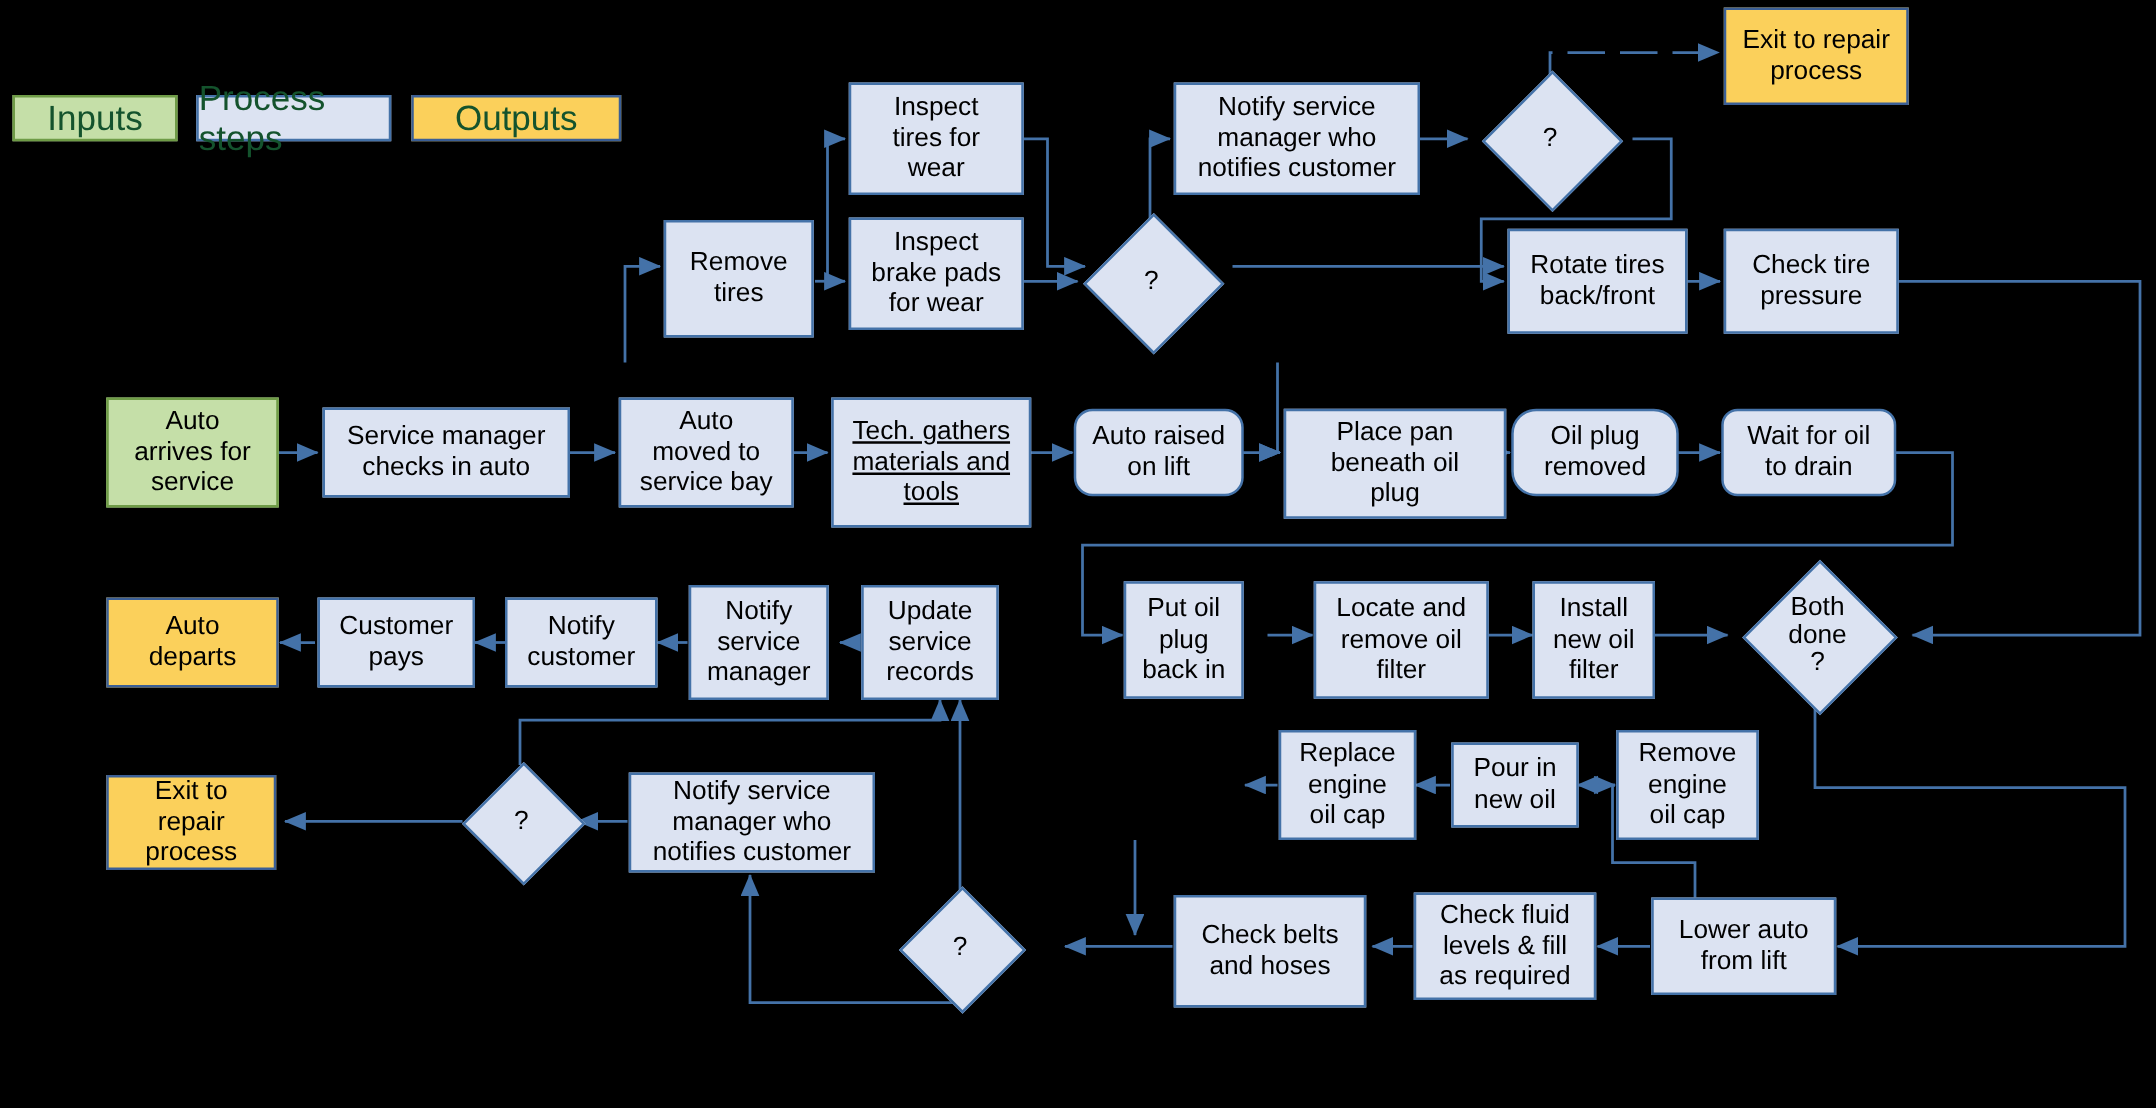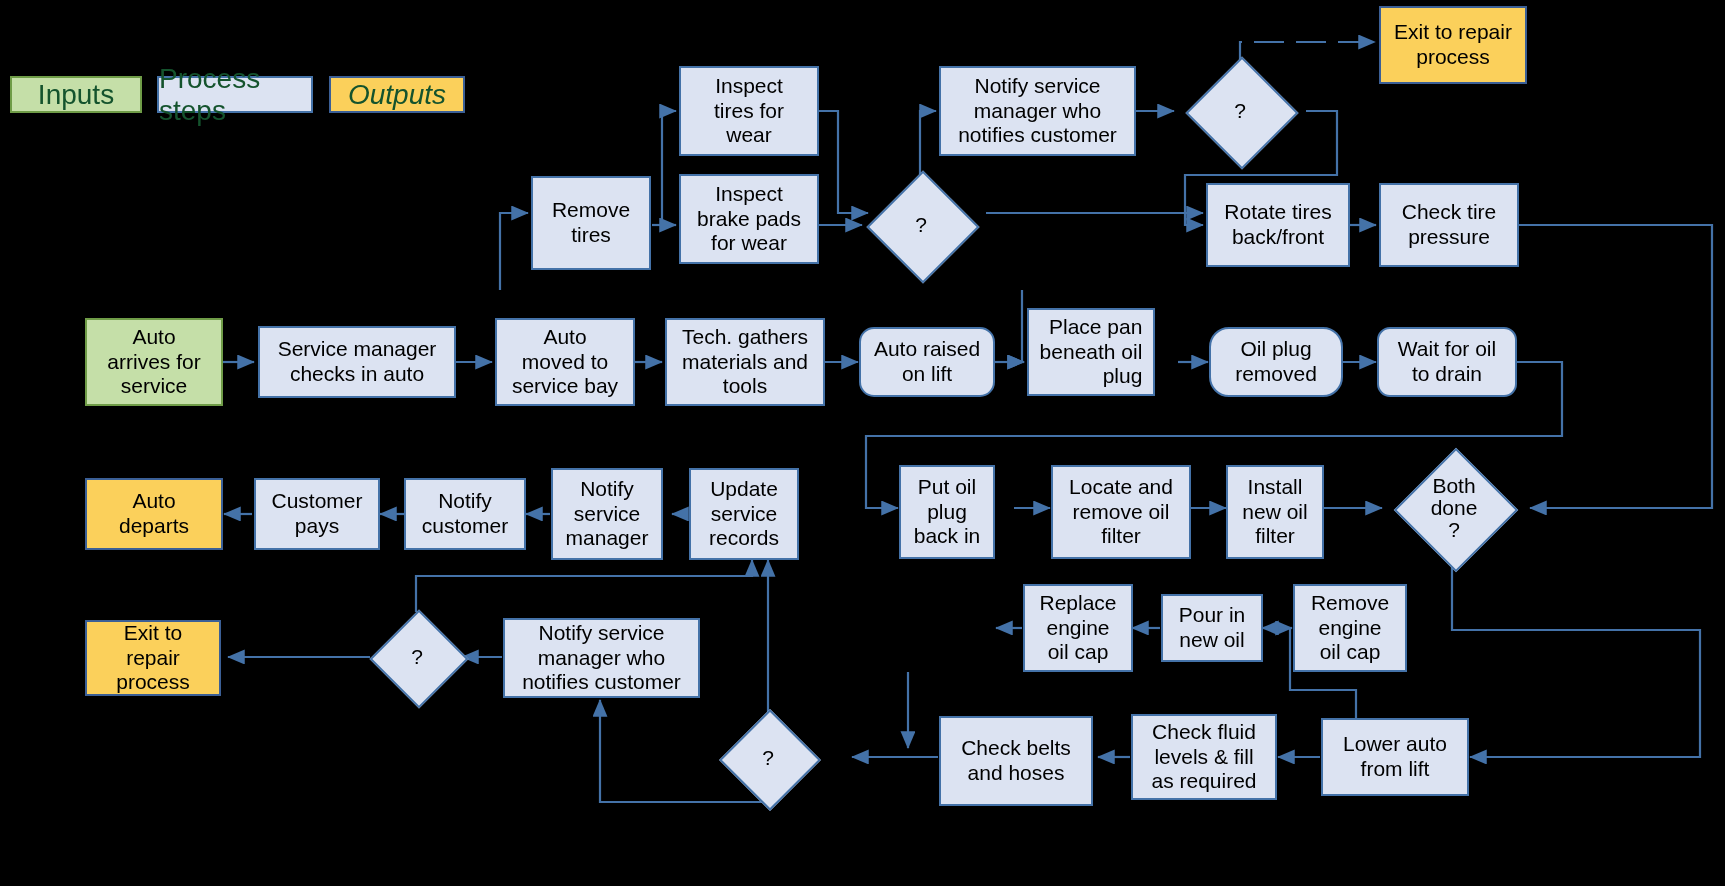--- a/index.html
+++ b/index.html
@@ -158,21 +158,21 @@
       <path d="M416,612 L416,576 L752,576 L752,560"></path>
     </g>
   </svg>
 
   <div class="legend input" style="left:10px;top:76px;width:132px;height:37px;">
     <span>Inputs</span>
   </div>
   <div class="legend proc" style="left:157px;top:76px;width:156px;height:37px;">
     <span>Process steps</span>
   </div>
-  <div class="legend output" style="left:329px;top:76px;width:136px;height:37px;font-style:italic;">
+  <div class="legend output" style="left:329px;top:76px;width:168px;height:37px;">
     <span>Outputs</span>
   </div>
 
   <div class="node output" style="left:1379px;top:6px;width:148px;height:78px;">Exit to repair
 process</div>
 
   <div class="node proc" style="left:679px;top:66px;width:140px;height:90px;">Inspect
 tires for
 wear</div>
 
@@ -207,28 +207,28 @@
 arrives for
 service</div>
 
   <div class="node proc" style="left:258px;top:326px;width:198px;height:72px;">Service manager
 checks in auto</div>
 
   <div class="node proc" style="left:495px;top:318px;width:140px;height:88px;">Auto
 moved to
 service bay</div>
 
-  <div class="node proc" style="left:665px;top:318px;width:160px;height:88px;">Tech. gathers
+  <div class="node proc" style="left:665px;top:318px;width:160px;height:104px;text-decoration:underline;">Tech. gathers
 materials and
 tools</div>
 
   <div class="node proc" style="left:859px;top:327px;width:136px;height:70px;border-radius:15px;">Auto raised
 on lift</div>
 
-  <div class="node proc" style="left:1027px;top:308px;width:128px;height:88px;text-align:right;">Place pan
+  <div class="node proc" style="left:1027px;top:327px;width:178px;height:88px;">Place pan
 beneath oil
 plug</div>
 
   <div class="node proc" style="left:1209px;top:327px;width:134px;height:70px;border-radius:20px;">Oil plug
 removed</div>
 
   <div class="node proc" style="left:1377px;top:327px;width:140px;height:70px;border-radius:13px;">Wait for oil
 to drain</div>
 
   <div class="node output" style="left:85px;top:478px;width:138px;height:72px;">Auto

